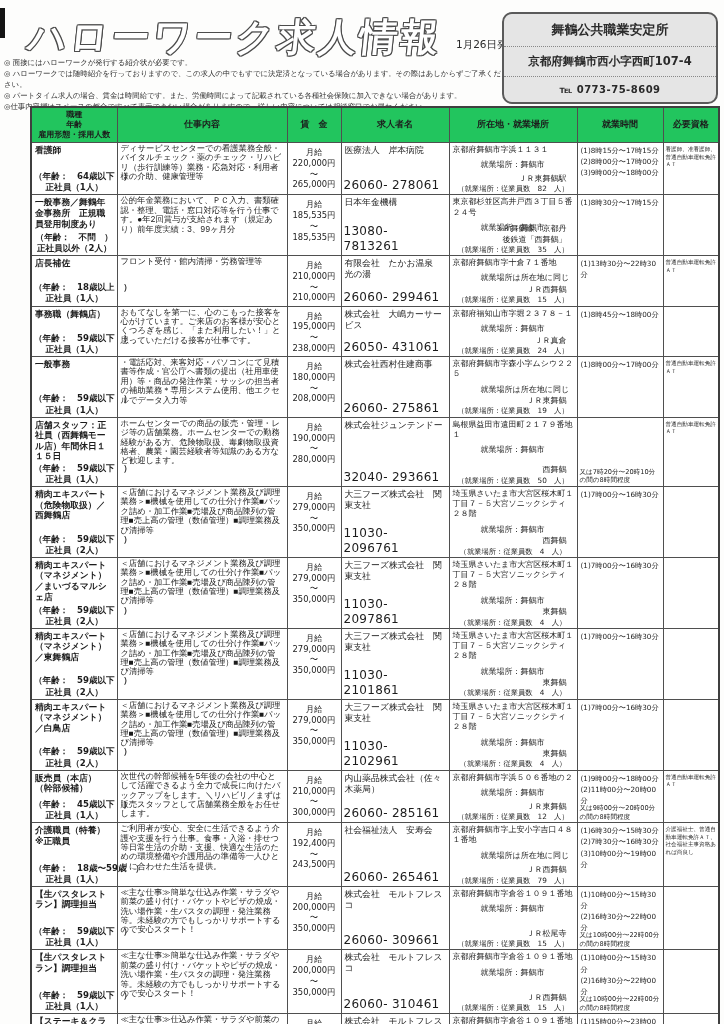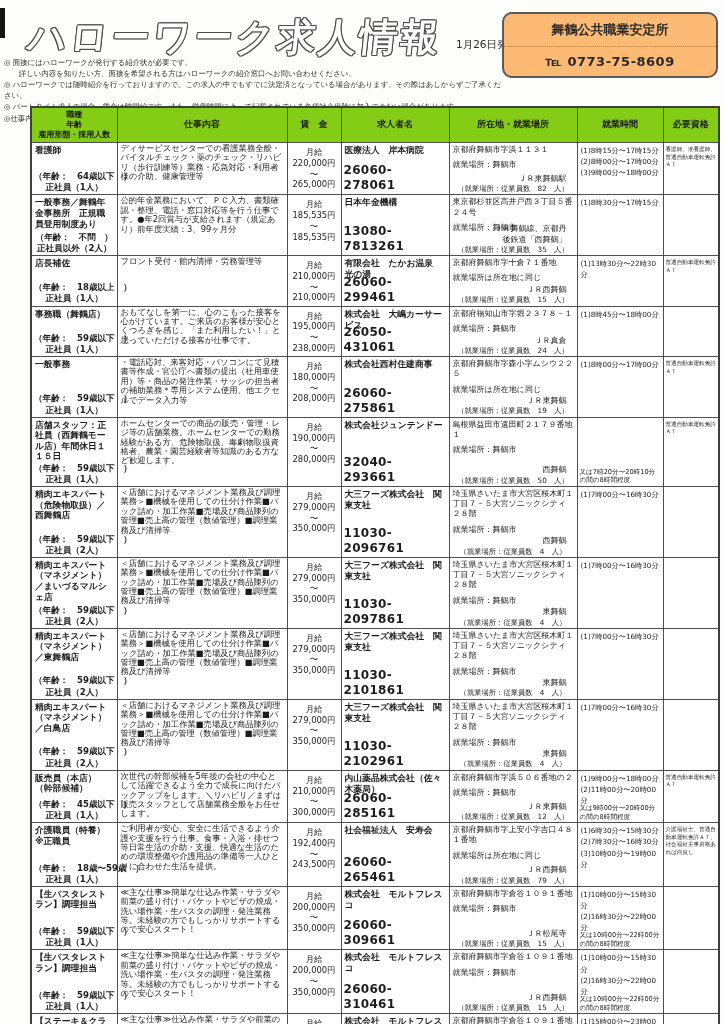--- a/index.html
+++ b/index.html
@@ -4,65 +4,65 @@
 <style>
   html,body{margin:0;padding:0;background:#9a9a9a;}
   .page{position:relative;width:724px;height:1024px;background:#fdfdfc;overflow:hidden;
         font-family:"DejaVu Sans","Liberation Sans",sans-serif;color:#1c1c1c;}
   .artifact{position:absolute;left:0;top:8px;width:5px;height:30px;background:#141414;}
   .title{position:absolute;left:28px;top:12px;font-size:38px;font-weight:bold;letter-spacing:3px;
          color:#ffffff;transform:skewX(-6deg);
          text-shadow:1px 1px 0 #4c4c4c,-1px -1px 0 #4c4c4c,1px -1px 0 #4c4c4c,-1px 1px 0 #4c4c4c,0 1px 0 #4c4c4c,0 -1px 0 #4c4c4c,1px 0 0 #4c4c4c,-1px 0 0 #4c4c4c;}
   .issue-date{position:absolute;left:432px;top:38px;font-size:10.5px;font-weight:normal;color:#2a2a2a;margin-left:24px;}
   .office-box{position:absolute;right:6px;top:12px;width:212px;border:2px solid #5a5a5a;border-radius:10px;
-              background:#fdba74;text-align:center;}
+              background:#e5e5e5;text-align:center;}
   .office-box>div{padding:7px 4px;font-weight:bold;color:#2a2a2a;}
   .office-name{font-size:13px;border-bottom:1px dotted #888;}
   .office-address{font-size:11.5px;border-bottom:1px dotted #888;}
-  .office-tel{font-size:13px;letter-spacing:.5px;}
+  .office-tel{font-size:10px;letter-spacing:.5px;}
   .notes{position:absolute;left:4px;top:57px;width:500px;font-size:7.4px;line-height:1.5;color:#2e2e2e;}
   .job-table{position:absolute;left:30px;top:106px;width:688px;border-collapse:collapse;table-layout:fixed;
              background:#fff;border:2px solid #3f3f3f;}
   .job-table th,.job-table td{border:1px solid #4f4f4f;}
-  .job-table th{background:#84cc16;font-size:9px;font-weight:bold;text-align:center;vertical-align:middle;padding:2px 1px;line-height:1.25;}
+  .job-table th{background:#22c55e;font-size:9px;font-weight:bold;text-align:center;vertical-align:middle;padding:2px 1px;line-height:1.25;}
   th.th-occ{font-size:8px;}
   .job-table td{vertical-align:top;padding:2px 3px;position:relative;}
   .preline{white-space:pre-line;}
   .bottom{position:absolute;bottom:1px;left:2px;right:2px;}
   .c1{font-size:8.8px;line-height:1.2;padding-bottom:24px !important;font-weight:bold;}
   .c1 .bottom{text-align:center;font-size:8.6px;line-height:1.3;white-space:nowrap;}
-  .c2{font-size:8.3px;line-height:1.13;padding:1px 3px 1px 3px !important;}
+  .c2{font-size:8.3px;line-height:1.13;padding:1px 3px 1px 3px !important;font-family:Liberation Mono, monospace;}
   .c3{text-align:center;}
   .wage{font-size:8.4px;line-height:1.28;margin-top:2px;}
-  .c4{font-size:8.8px;line-height:1.25;padding-bottom:13px !important;font-weight:bold;}
+  .c4{font-size:8.8px;line-height:1.25;padding-bottom:13px !important;}
   .jobno{font-size:12px;letter-spacing:.3px;}
   .c5{font-size:8px;line-height:1.28;padding-bottom:22px !important;}
-  .wp{margin-top:5px;}
+  .wp{margin-top:5px;margin-left:28px;}
   .station{text-align:right;padding-right:8px;font-size:8px;margin-left:40px;}
   .staff{text-align:center;font-size:7.3px;white-space:nowrap;}
   .c6{font-size:7.2px;line-height:1.55;padding-bottom:16px !important;}
   .hnote{font-size:6.6px;line-height:1.3;}
   .c7{font-size:5.6px;line-height:1.35;padding:3px 2px !important;color:#2c2c2c;}
 </style>
 </head>
 <body>
 
 <div class="page">
   <div class="artifact"></div>
   <div class="title">ハローワーク求人情報</div>
   <div class="issue-date">1月26日発行</div>
 
   <div class="office-box">
     <div class="office-name">舞鶴公共職業安定所</div>
+    <div class="office-address">京都府舞鶴市西小字西町107-4</div>
     <div class="office-tel">℡ 0773-75-8609</div>
   </div>
 
   <div class="notes">
     <div>◎ 面接にはハローワークが発行する紹介状が必要です。</div>
-    <div>　　詳しい内容を知りたい方、面接を希望される方はハローワークの紹介窓口へお問い合わせください。</div>
     <div>◎ ハローワークでは随時紹介を行っておりますので、この求人の中でもすでに決定済となっている場合があります。その際はあしからずご了承ください。</div>
     <div>◎ パートタイム求人の場合、賃金は時間給です。また、労働時間によって記載されている各種社会保険に加入できない場合があります。</div>
     <div>◎仕事内容欄はスペースの都合ですべて表示できない場合がありますので、詳しい内容については相談窓口でお尋ねください。</div>
   </div>
 
   <table class="job-table">
     <colgroup>
       <col style="width:86px">
         <col style="width:170px">
         <col style="width:54px">

